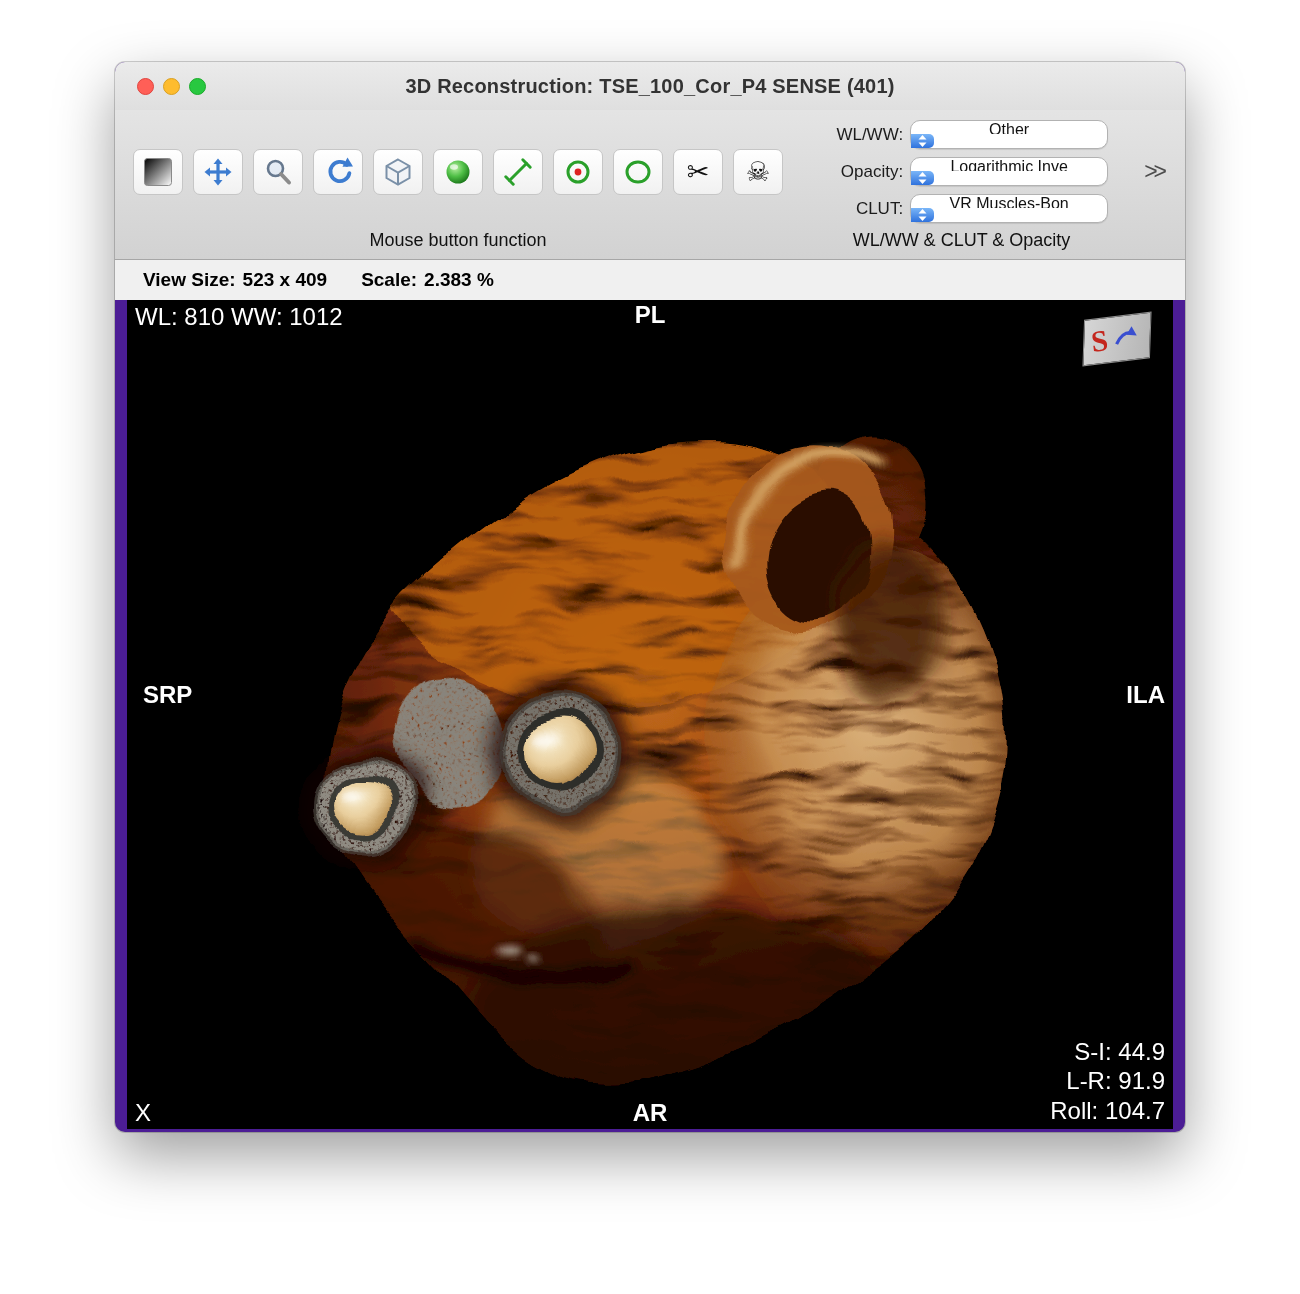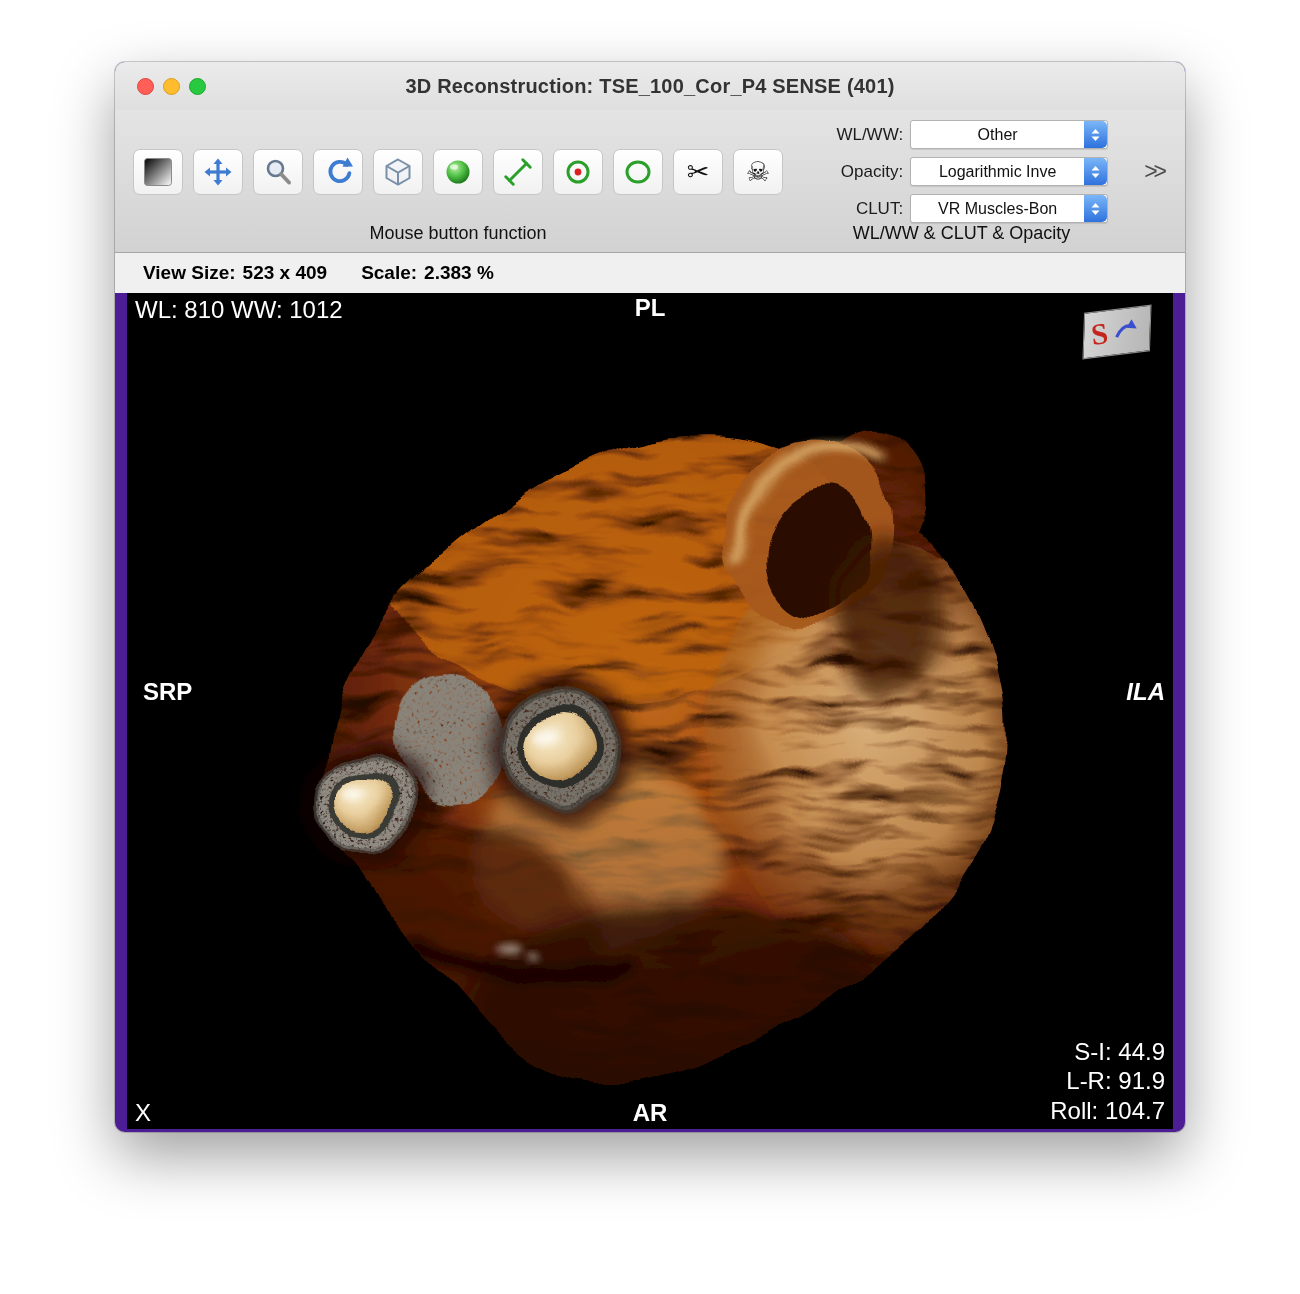--- a/index.html
+++ b/index.html
@@ -37,55 +37,55 @@
     width:50px;height:46px;background:linear-gradient(#ffffff,#f1f1f1);
     border:1px solid #c6c6c6;border-radius:7px;padding:0;
     display:flex;align-items:center;justify-content:center;cursor:pointer;
   }
   .glyph-text{font-family:"DejaVu Sans", sans-serif;font-size:27px;line-height:1;color:#111;}
   .right-controls{margin-left:auto;display:flex;align-items:center;}
   .dd-block{display:flex;flex-direction:column;gap:8px;align-items:flex-end;}
   .dd-row{display:flex;align-items:center;}
   .dd-label{width:84px;text-align:right;font-size:17px;color:#1c1c1c;margin-right:7px;white-space:nowrap;}
   .dropdown{
-    width:196px;height:27px;background:#ffffff;border:1px solid #b2b2b2;border-radius:3px;
-    display:flex;align-items:center;box-shadow:0 1px 1px rgba(0,0,0,.10);cursor:pointer;
+    width:196px;height:27px;background:#ffffff;border:1px solid #b2b2b2;border-radius:10px;
+    display:flex;align-items:center;box-shadow:0 1px 1px rgba(0,0,0,.10);cursor:pointer;flex-direction:column;
   }
   .dd-value{flex:1;font-size:16px;color:#111;text-align:center;white-space:nowrap;overflow:hidden;padding:0 3px;}
   .dd-arrows{
     width:23px;align-self:stretch;border-radius:0 5px 5px 0;
     background:linear-gradient(#7ab6f8,#2f72dd);
     display:flex;align-items:center;justify-content:center;
   }
   .overflow{
     margin-left:36px;font-size:23px;color:#4d4d4d;letter-spacing:-4px;
     cursor:pointer;user-select:none;padding-right:4px;
   }
-  .toolbar-captions{display:flex;font-size:18px;color:#111;align-items:flex-end;}
+  .toolbar-captions{display:flex;margin-top:7px;font-size:18px;color:#111;align-items:flex-end;}
   .caption-mouse{width:650px;text-align:center;}
   .caption-wlww{margin-left:auto;margin-right:62px;width:287px;text-align:center;white-space:nowrap;}
   
   .infobar{
     flex:0 0 40px;display:flex;align-items:center;background:#f0f0f0;
     padding-left:28px;font-size:19px;font-weight:bold;color:#000;
   }
   .infobar .sep{width:20px;}
   .infobar span{margin-right:7px;}
   
   .viewport{
     flex:1 1 auto;margin:0 12px 3px 12px;background:#000;position:relative;overflow:hidden;
     cursor:crosshair;
   }
   .render-svg{position:absolute;inset:0;width:100%;height:100%;}
   .ov{position:absolute;color:#fff;font-size:24px;}
   .ov-b{font-weight:bold;}
   .ov-wlww{left:8px;top:3px;}
   .ov-top{top:1px;left:50%;transform:translateX(-50%);}
   .ov-left{left:8px;top:46%;margin-left:8px;}
-  .ov-right{right:8px;top:46%;font-style:italic;}
+  .ov-right{right:8px;top:46%;}
   .ov-bottom{bottom:2px;left:50%;transform:translateX(-50%);}
   .ov-x{left:8px;bottom:2px;}
   .ov-readout{right:8px;bottom:4px;text-align:right;line-height:1.22;}
   .ocube{
     position:absolute;top:16px;right:22px;width:66px;height:44px;
     background:linear-gradient(100deg,#d6d6d6,#b5b5b5);
     border:1px solid #8e8e8e;transform:rotate(-7deg) skewX(-9deg);
     display:flex;align-items:center;box-shadow:2px 3px 5px rgba(0,0,0,.6);cursor:grab;
   }
   .ocube-letter{

